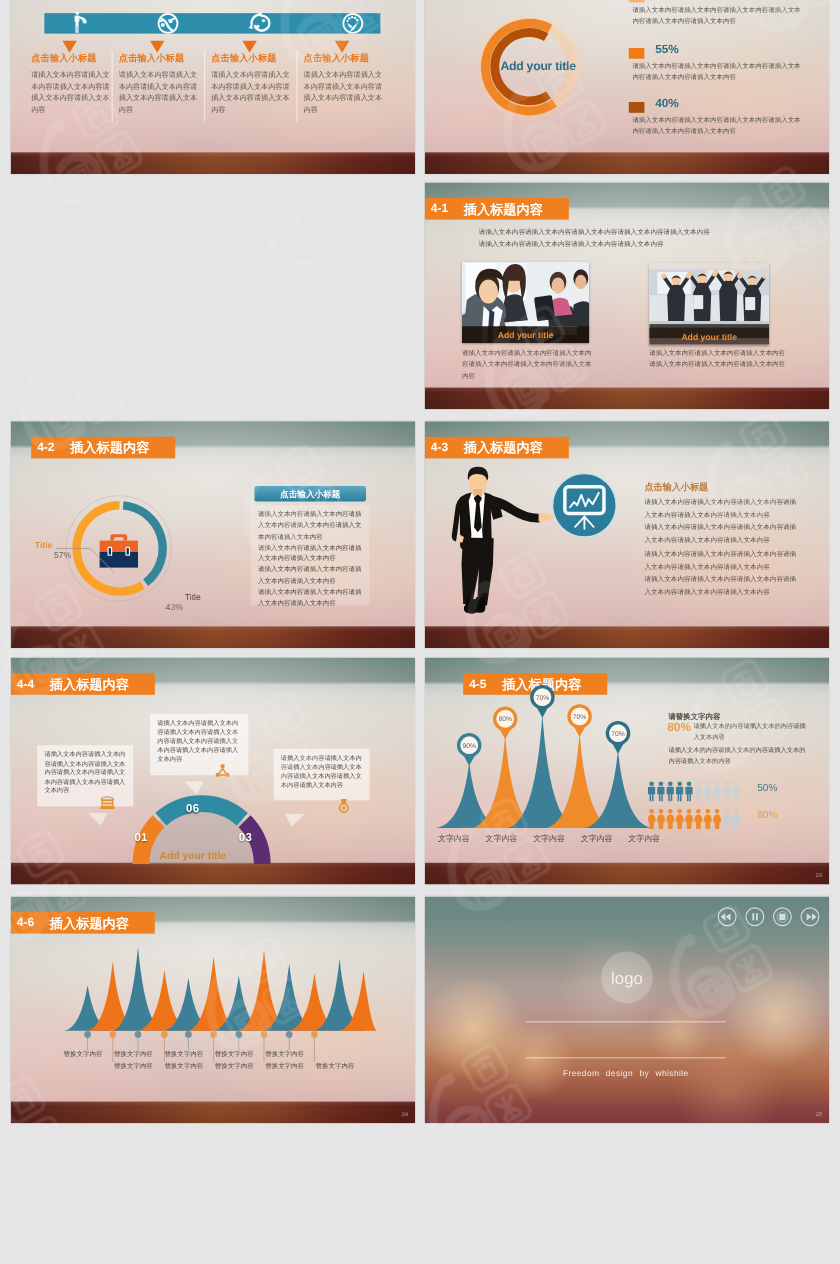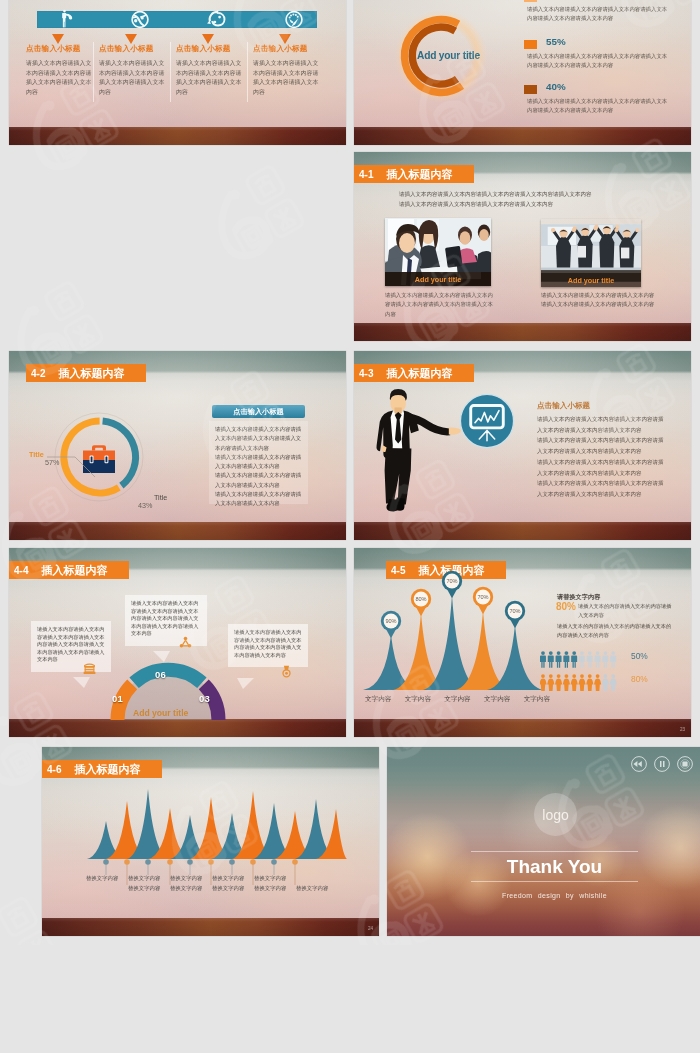--- a/index.html
+++ b/index.html
@@ -10,21 +10,21 @@
 
   
   .slide{position:absolute;width:337px;height:189px;overflow:hidden;
          box-shadow:0 0 1px rgba(120,120,120,.55);}
   .sl-col-l{left:9px;}
   .sl-col-r{left:354px;}
   .sl-r1{top:-44px;}   
   .sl-r2{top:152px;}
   .sl-r3{top:351px;}
   .sl-r4{top:548px;}
-  .sl-r5{top:747px;margin-left:33px;}
+  .sl-r5{top:747px;}
 
   
   
   .bg-content{position:absolute;inset:0;
     background:
       linear-gradient(to bottom, rgba(255,255,255,.10) 0%, rgba(255,255,255,0) 22%, rgba(0,0,0,.10) 100%)
         0 171px / 100% 18px no-repeat,
       linear-gradient(to right, #54201a 0%, #652a1e 12%, #763723 30%, #8d4b27 50%, #864327 64%, #6a271c 84%, #561f18 100%)
         0 171px / 100% 18px no-repeat,
       radial-gradient(ellipse 42% 34% at 78% 66%, rgba(255,212,172,.34) 0%, rgba(255,212,172,0) 100%),
@@ -665,21 +665,20 @@
       <path d="M75.2 8 v6 l4 -3 z M79.6 8 v6 l4 -3 z"></path>
     </g>
     <g fill="none" stroke="#e8eeec" stroke-opacity=".6" stroke-width=".7">
       <circle cx="55" cy="11" r="4.4"></circle>
     </g>
   </svg>
 
   <div class="ty-logo" style="left:147px;top:46px;width:43px;height:43px;font-size:14px;">logo</div>
   <div class="ty-rule" style="left:84px;top:104px;width:167px;"></div>
   <div class="ty-rule" style="left:84px;top:134px;width:167px;"></div>
-  <div class="ty-ttl" style="left:84px;top:108px;width:167px;font-size:19px;line-height:24px;">Thank You</div>
   <div class="ty-sub" style="left:84px;top:145px;width:167px;font-size:7px;">Freedom  design  by  whishile</div>
   <div class="pgno" style="right:6px;bottom:5px;font-size:4.6px;">25</div>
 </div>
 
 <div id="watermark">
   <svg width="700" height="945" viewBox="0 0 700 945">
     <defs>
       <g id="wmunit">
 
         <g fill="none" stroke-width="7" stroke-linecap="round">

